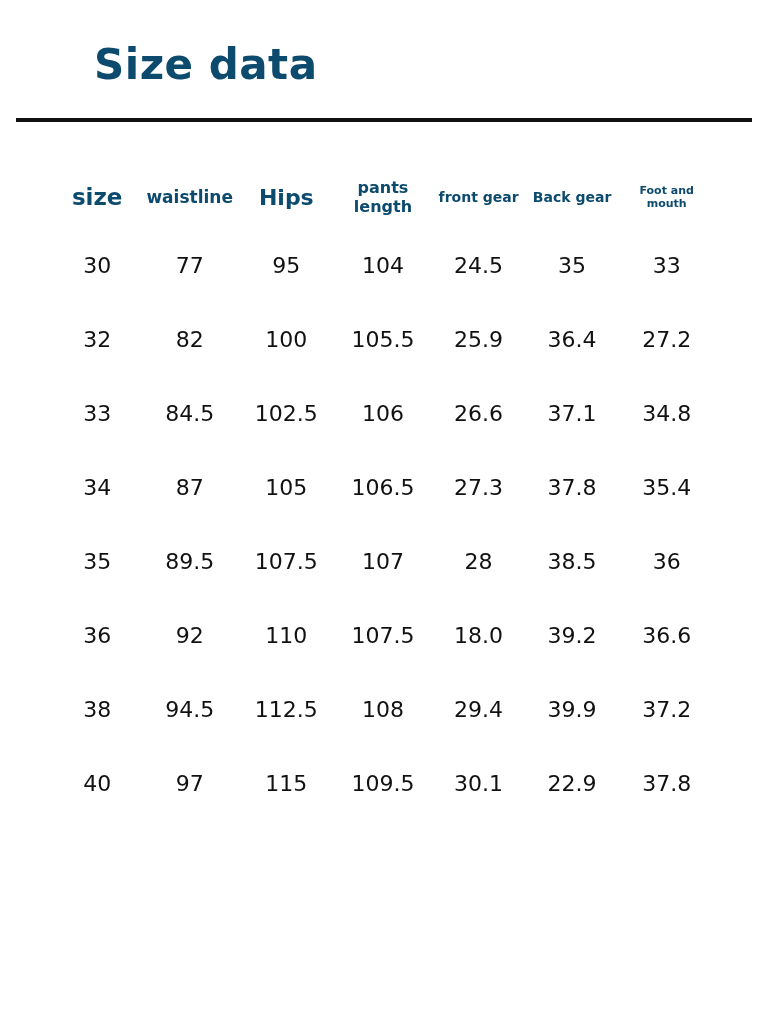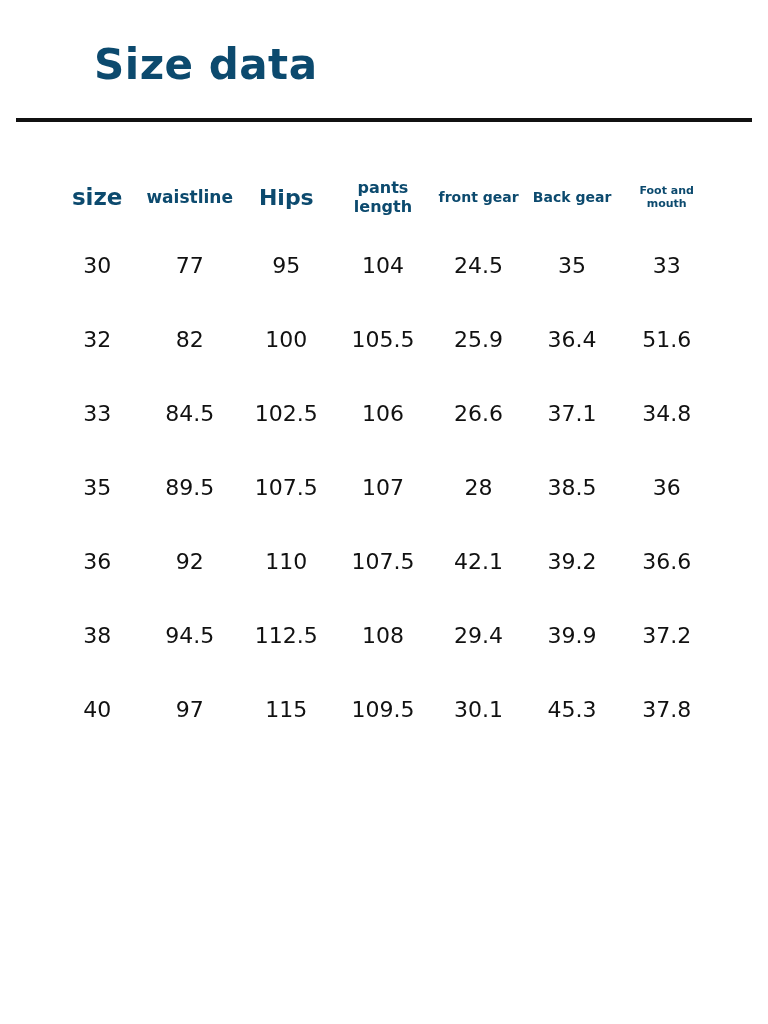--- a/index.html
+++ b/index.html
@@ -105,63 +105,72 @@
         <td>35</td>
         <td>33</td>
       </tr>
       <tr>
         <td class="first-col">32</td>
         <td>82</td>
         <td>100</td>
         <td>105.5</td>
         <td>25.9</td>
         <td>36.4</td>
-        <td>51.6</td>
+        <td>27.2</td>
       </tr>
       <tr>
         <td class="first-col">33</td>
         <td>84.5</td>
         <td>102.5</td>
         <td>106</td>
         <td>26.6</td>
         <td>37.1</td>
         <td>34.8</td>
+      </tr>
+      <tr>
+        <td class="first-col">34</td>
+        <td>87</td>
+        <td>105</td>
+        <td>106.5</td>
+        <td>27.3</td>
+        <td>37.8</td>
+        <td>35.4</td>
       </tr>
       <tr>
         <td class="first-col">35</td>
         <td>89.5</td>
         <td>107.5</td>
         <td>107</td>
         <td>28</td>
         <td>38.5</td>
         <td>36</td>
       </tr>
       <tr>
         <td class="first-col">36</td>
         <td>92</td>
         <td>110</td>
         <td>107.5</td>
-        <td>42.1</td>
+        <td>18.0</td>
         <td>39.2</td>
         <td>36.6</td>
       </tr>
       <tr>
         <td class="first-col">38</td>
         <td>94.5</td>
         <td>112.5</td>
         <td>108</td>
         <td>29.4</td>
         <td>39.9</td>
         <td>37.2</td>
       </tr>
       <tr>
         <td class="first-col">40</td>
         <td>97</td>
         <td>115</td>
         <td>109.5</td>
         <td>30.1</td>
-        <td>45.3</td>
+        <td>22.9</td>
         <td>37.8</td>
       </tr>
     </tbody>
   </table>
 
 </div>
 
 </body></html>

